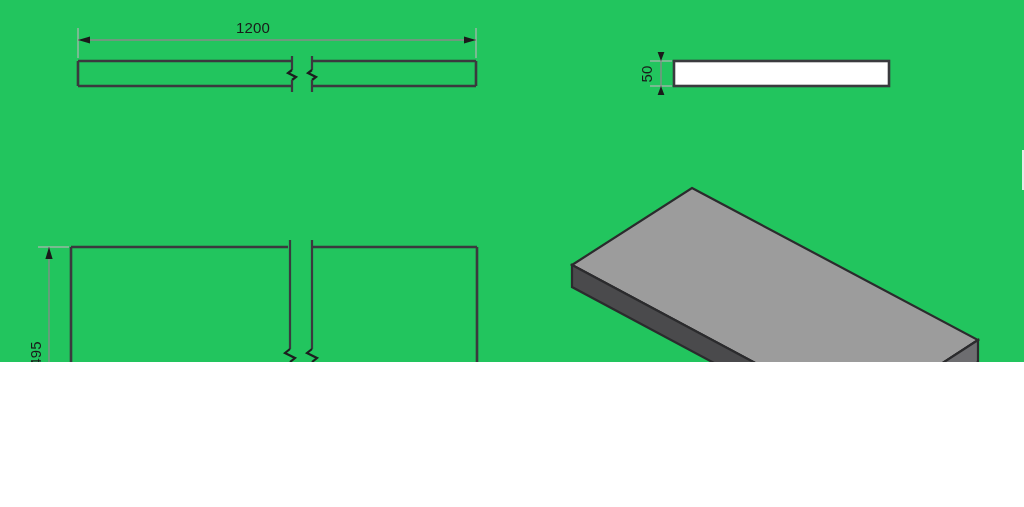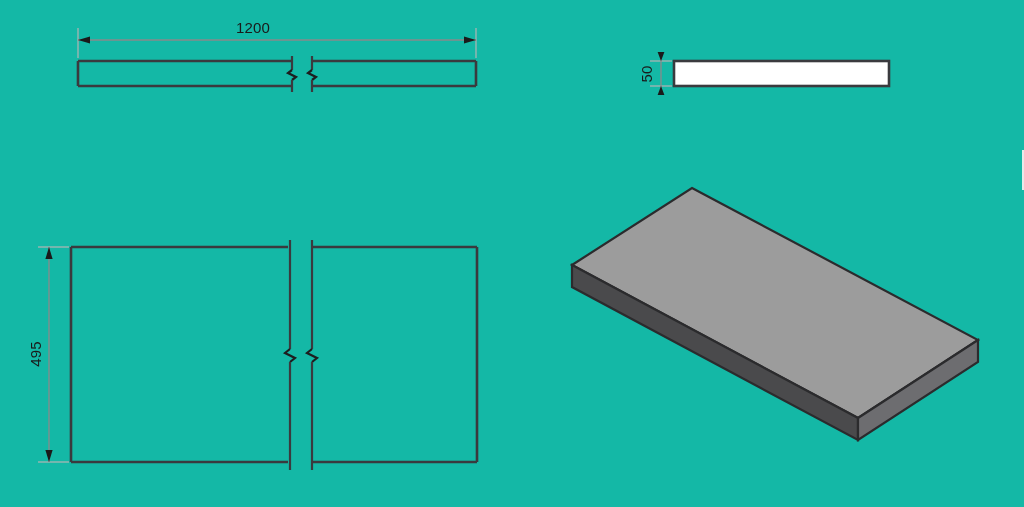--- a/index.html
+++ b/index.html
@@ -7,22 +7,22 @@
     margin: 0;
     padding: 0;
     background: #ffffff;
   }
   body {
     font-family: "Liberation Sans", sans-serif;
   }
   #drawing-sheet {
     position: relative;
     width: 1024px;
-    height: 507px;
-    background: #14b8a6;
+    height: 362px;
+    background: #22c55e;
     overflow: hidden;
   }
   #drawing-svg {
     position: absolute;
     left: 0;
     top: 0;
     width: 1024px;
     height: 507px;
     display: block;
   }

